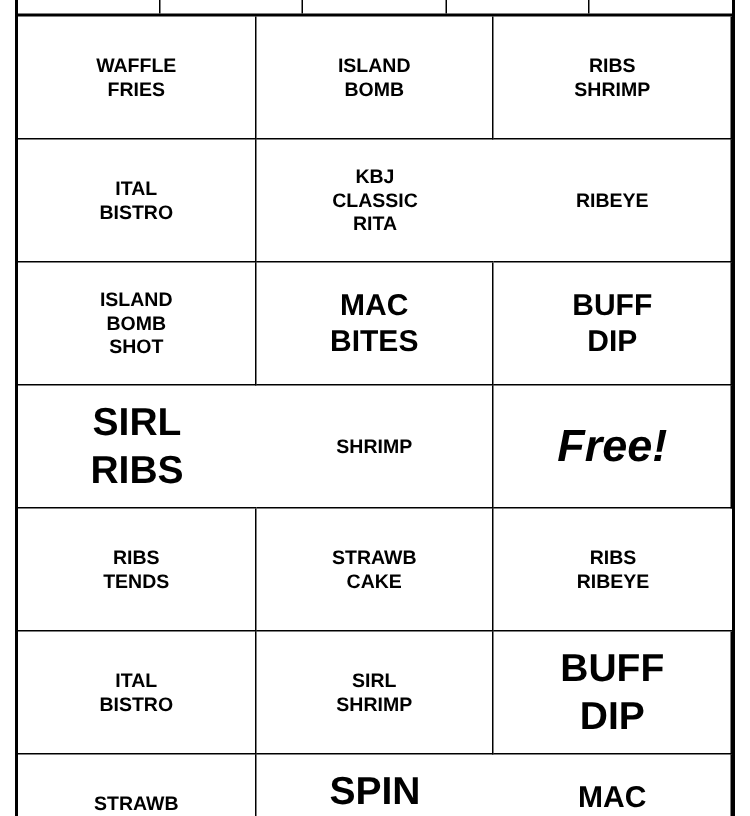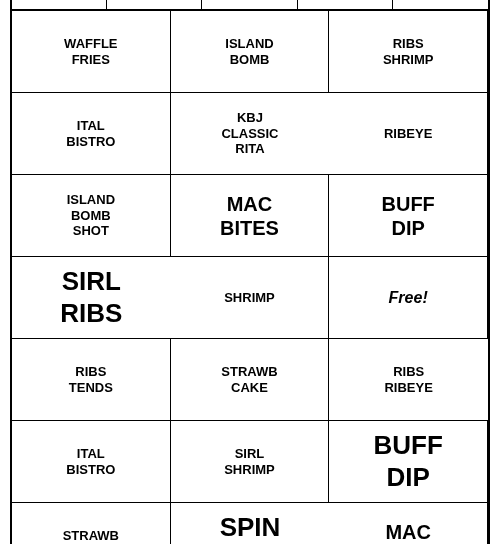--- a/index.html
+++ b/index.html
@@ -50,21 +50,21 @@
       font-weight: bold;
       line-height: 1.2;
     }
     .bingo-cell:nth-child(5n) {
       border-right: none;
     }
     .bingo-cell:nth-child(n+21) {
       border-bottom: none;
     }
     .bingo-cell.free {
-      font-size: 16px;
+      font-size: 30px;
       font-style: italic;
     }
     .bingo-cell.large-text {
       font-size: 20px;
     }
     .bingo-cell.xl-text {
       font-size: 26px;
     }
   </style>
 </head>

